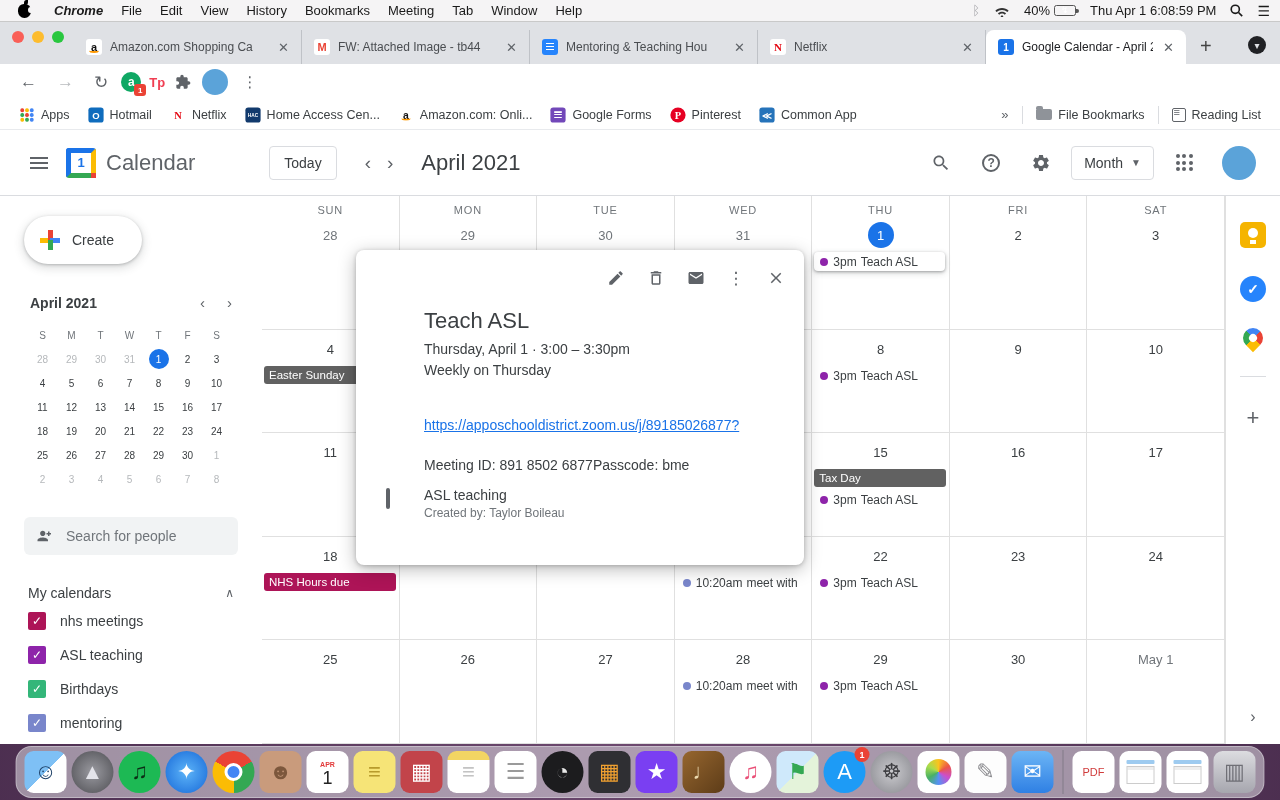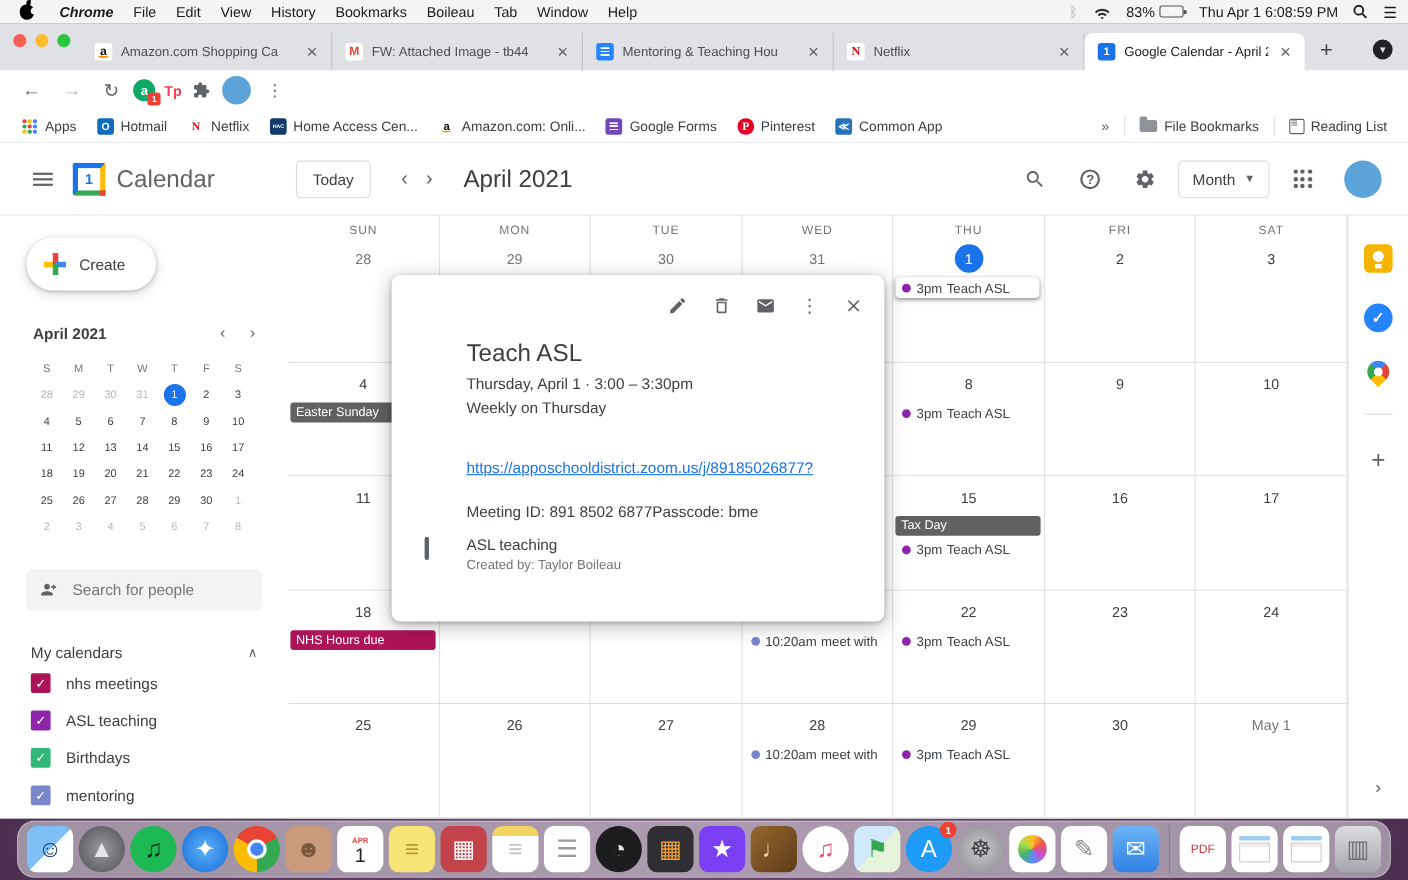--- a/index.html
+++ b/index.html
@@ -188,28 +188,28 @@
   .dk-win { background:#fff; flex-direction:column; }
   .dk-win i { width:28px; height:4px; background:#9ecbf0; border-radius:1px; margin-bottom:2px; }
   .dk-win b { width:28px; height:18px; background:linear-gradient(#eee 0 3px, #fff 3px); border:1px solid #ccc; font-weight:normal; }
 </style>
 </head>
 <body>
 
 <div class="menubar">
   <span class="apple"></span>
   <span class="mb-item app">Chrome</span>
-  <span id="mb-items"><span class="mb-item">File</span><span class="mb-item">Edit</span><span class="mb-item">View</span><span class="mb-item">History</span><span class="mb-item">Bookmarks</span><span class="mb-item">Boileau</span><span class="mb-item">Tab</span><span class="mb-item">Window</span><span class="mb-item">Help</span></span>
+  <span id="mb-items"><span class="mb-item">File</span><span class="mb-item">Edit</span><span class="mb-item">View</span><span class="mb-item">History</span><span class="mb-item">Bookmarks</span><span class="mb-item">Meeting</span><span class="mb-item">Tab</span><span class="mb-item">Window</span><span class="mb-item">Help</span></span>
   <span class="mb-right">
     <span class="bt">ᛒ</span>
     <svg class="wifi-svg" viewBox="0 0 24 18">
         <path d="M12 15.8c1 0 1.9.8 1.9 1.9 0 1-.9 1.9-1.9 1.9s-1.9-.9-1.9-1.9c0-1.1.9-1.9 1.9-1.9zM12 10c2.4 0 4.6 1 6.2 2.5l-2 2c-1.1-1-2.6-1.7-4.2-1.7s-3.1.7-4.2 1.7l-2-2C7.4 11 9.6 10 12 10zm0-5.5c3.9 0 7.4 1.6 10 4.1l-2 2c-2.1-2-4.9-3.2-8-3.2S6.1 8.6 4 10.6l-2-2c2.6-2.5 6.1-4.1 10-4.1z"></path>
       </svg>
     <span class="batt-wrap">
-      <span>83%</span>
+      <span>40%</span>
       <span class="battery"><span class="fill"></span><span class="bolt">↯</span></span>
     </span>
     <span>Thu Apr 1  6:08:59 PM</span>
     <svg class="mb-search-svg" viewBox="0 0 16 16">
         <circle cx="6.5" cy="6.5" r="5"></circle>
         <line x1="10.5" y1="10.5" x2="15" y2="15"></line>
       </svg>
     <span class="mb-icon">☰</span>
   </span>
 </div>

